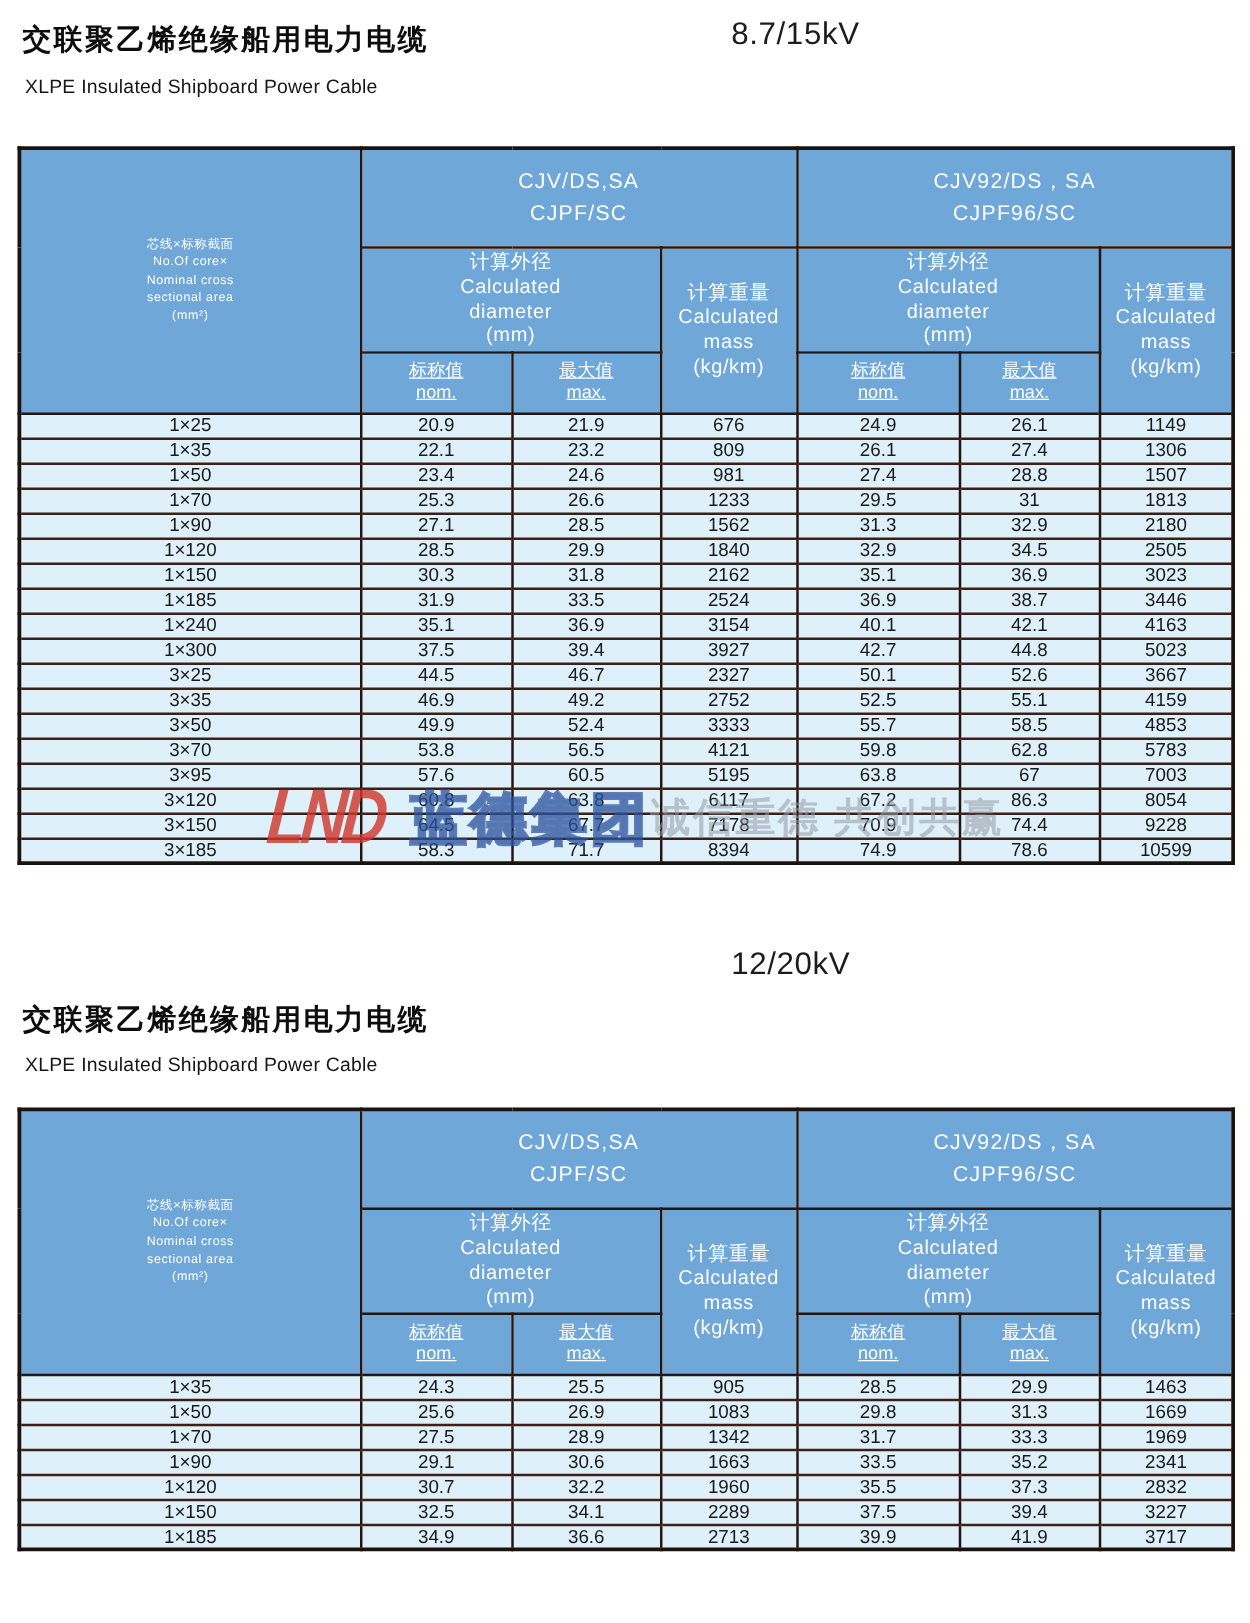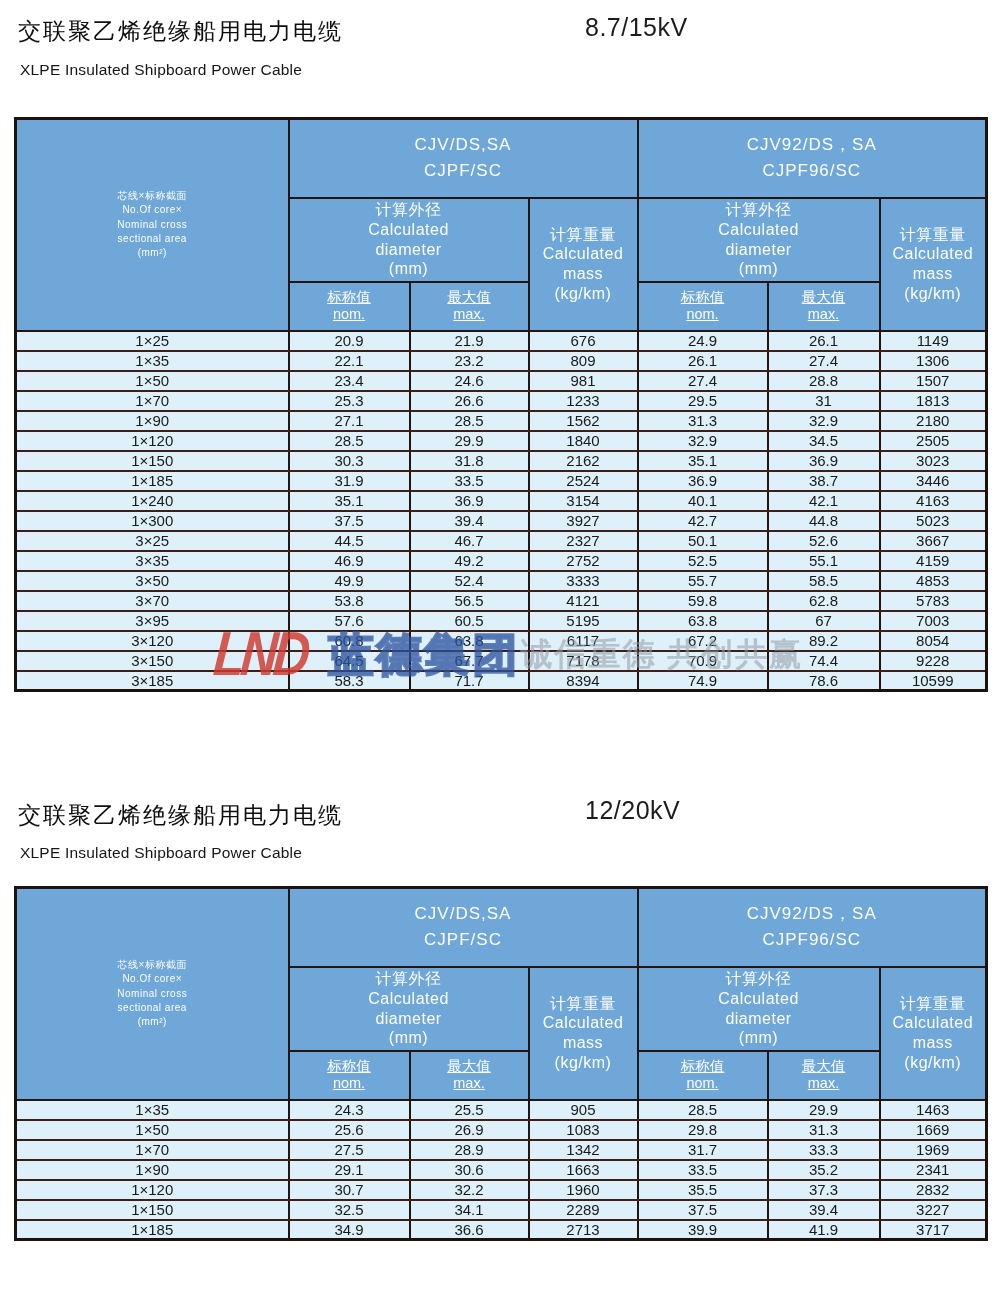--- a/index.html
+++ b/index.html
@@ -5,35 +5,35 @@
   * { box-sizing: border-box; }
   html,body { margin:0; padding:0; background:#ffffff; }
   body {
     width:1000px; height:1298px; position:relative; overflow:hidden;
     font-family:"Liberation Sans", sans-serif; color:#111;
   }
   .page { position:relative; width:1000px; height:1298px; }
 
   .title-cn {
     position:absolute; left:18px; margin:0;
-    font-size:23px; font-weight:normal; letter-spacing:2px; color:#0d0d0d;
+    font-size:23px; font-weight:bold; letter-spacing:2px; color:#0d0d0d;
   }
   .voltage {
     position:absolute; left:585px;
     font-size:25px; font-weight:normal; color:#1c1c1c; letter-spacing:0.5px;
   }
   .title-en {
     position:absolute; left:20px;
     font-size:15.5px; color:#161616; letter-spacing:0.2px;
   }
   #sec1-title { top:16px; }
   #sec1-voltage { top:13px; }
   #sec1-subtitle { top:61px; }
   #sec2-title { top:800px; }
-  #sec2-voltage { top:757px;margin-top:39px; }
+  #sec2-voltage { top:757px; }
   #sec2-subtitle { top:844px; }
 
   table.spec {
     position:absolute; left:14px; border-collapse:collapse; table-layout:fixed;
     width:971px; border:3px solid #1d120e;
   }
   #table1 { top:117px; }
   #table2 { top:886px; }
 
   table.spec th, table.spec td {
@@ -275,21 +275,21 @@
           <td>63.8</td>
           <td>67</td>
           <td>7003</td>
         </tr>
         <tr>
           <td>3×120</td>
           <td>60.8</td>
           <td>63.8</td>
           <td>6117</td>
           <td>67.2</td>
-          <td>89.2</td>
+          <td>86.3</td>
           <td>8054</td>
         </tr>
         <tr>
           <td>3×150</td>
           <td>64.5</td>
           <td>67.7</td>
           <td>7178</td>
           <td>70.9</td>
           <td>74.4</td>
           <td>9228</td>

